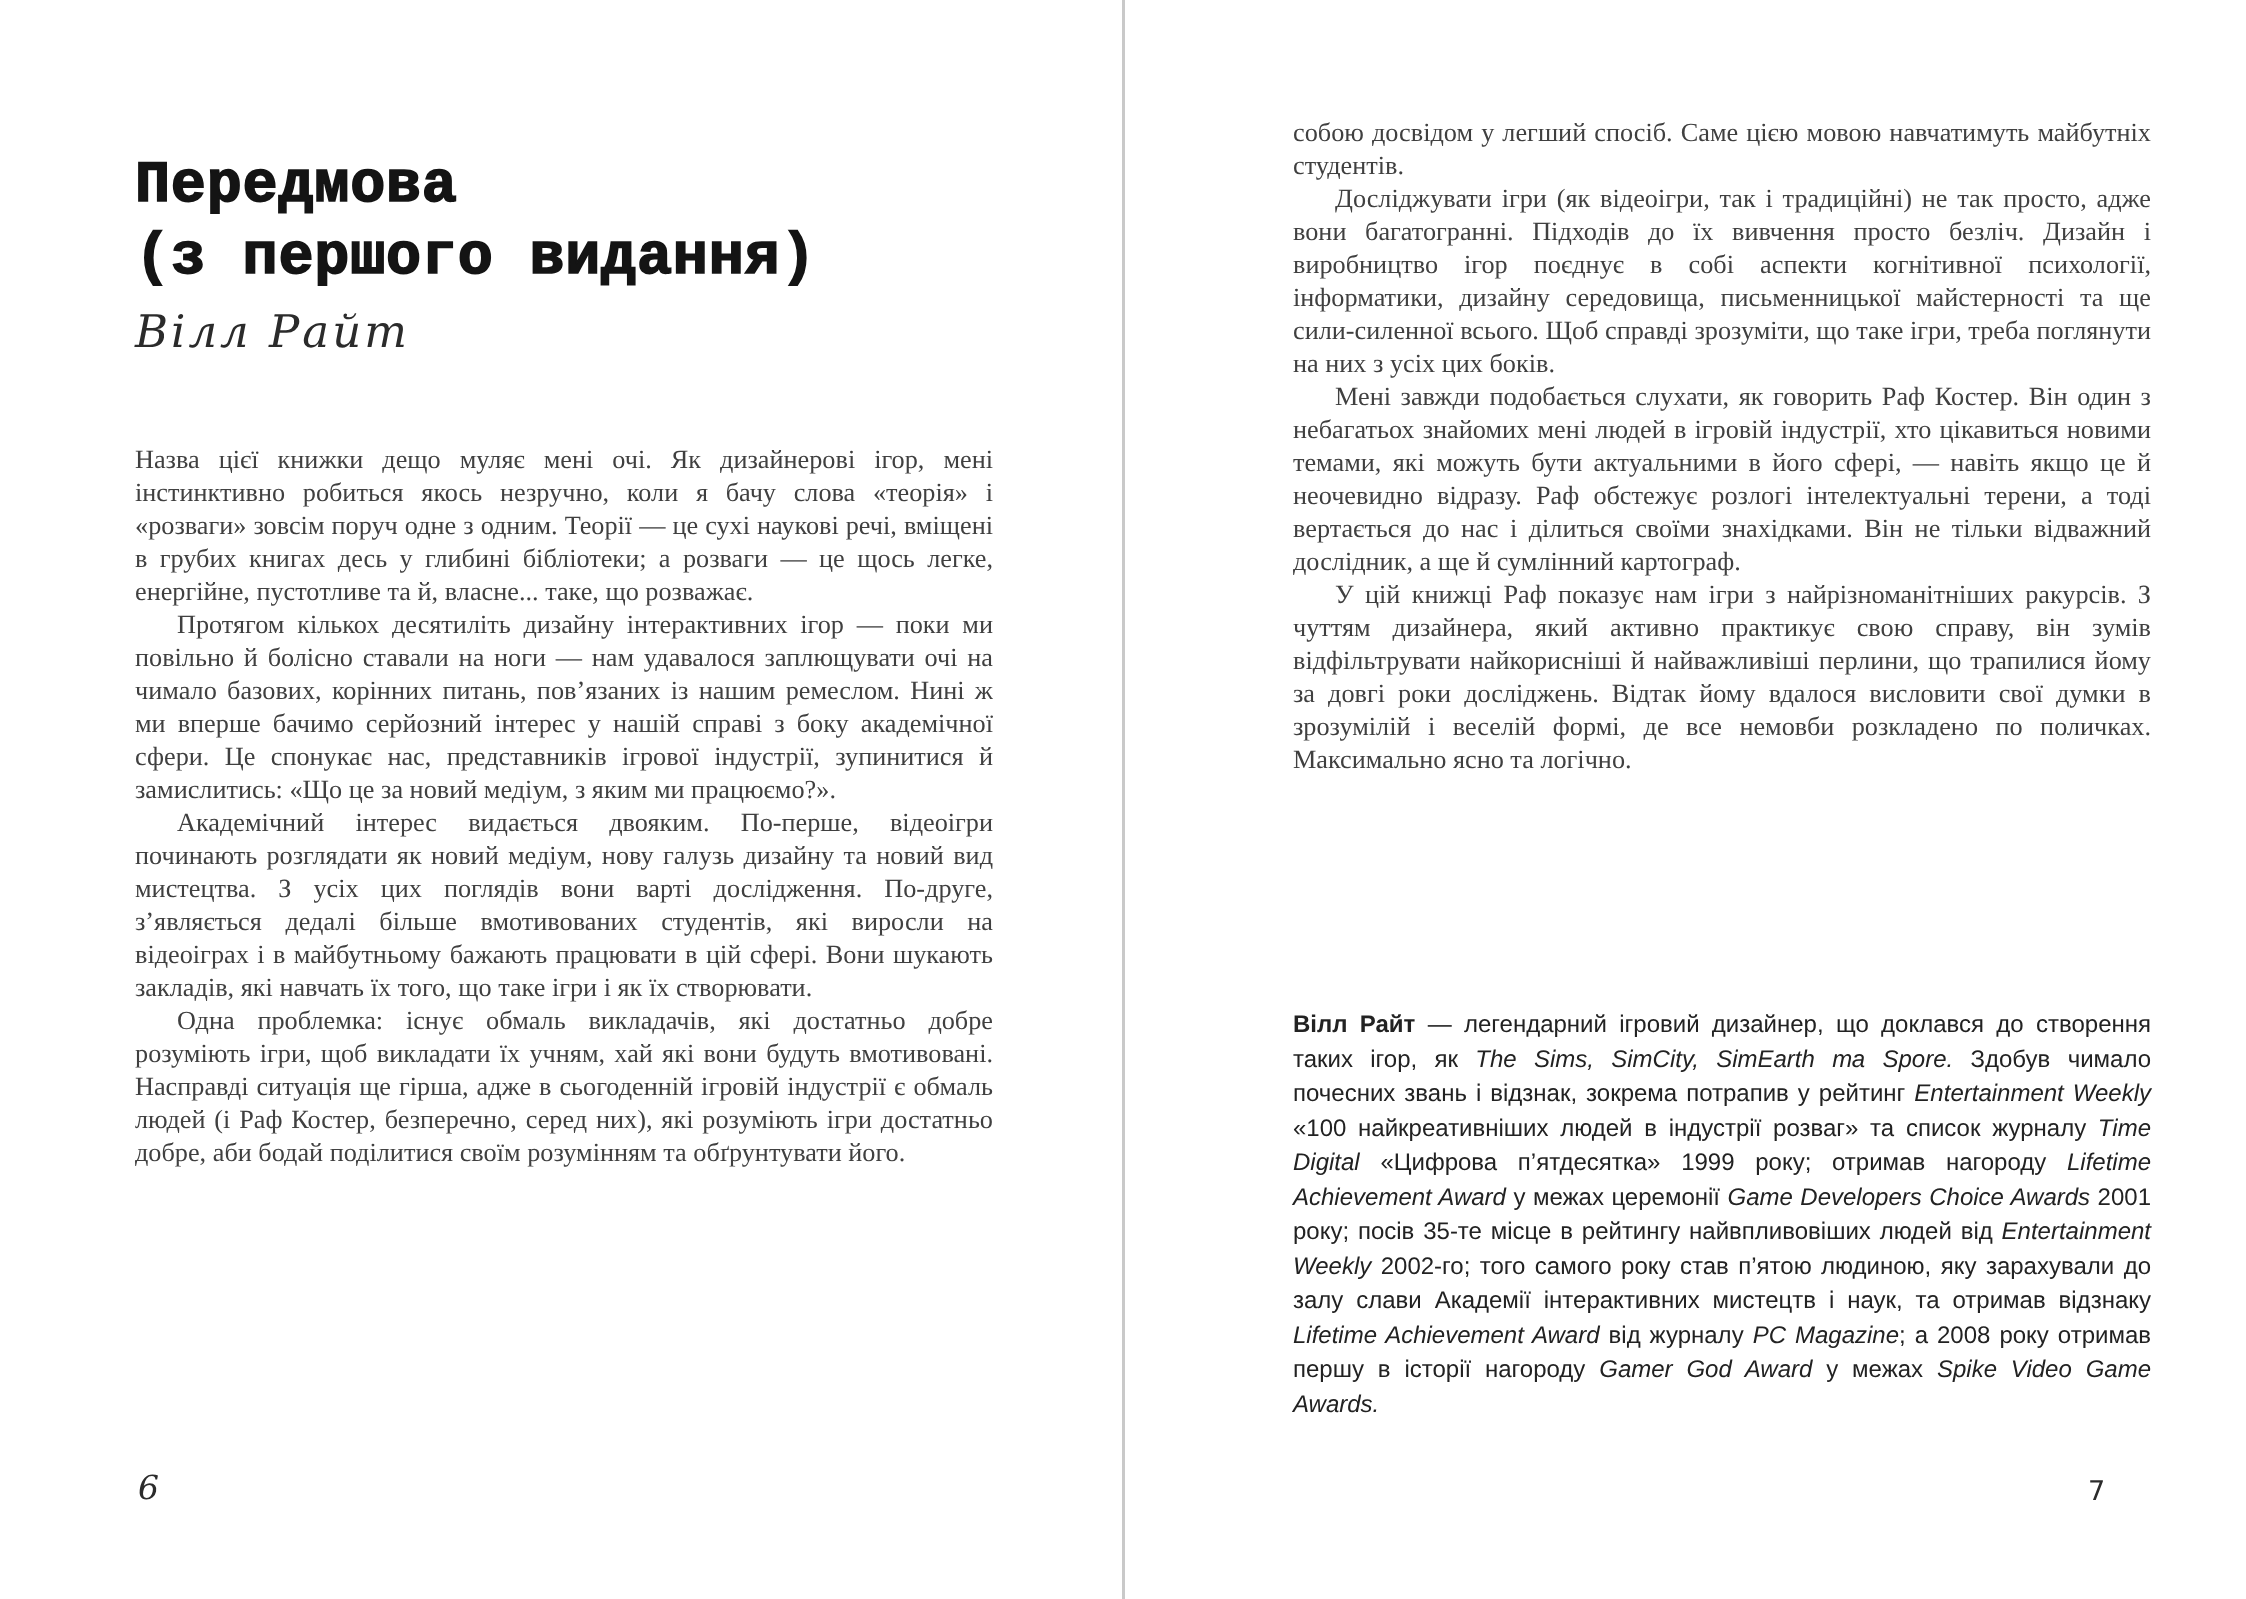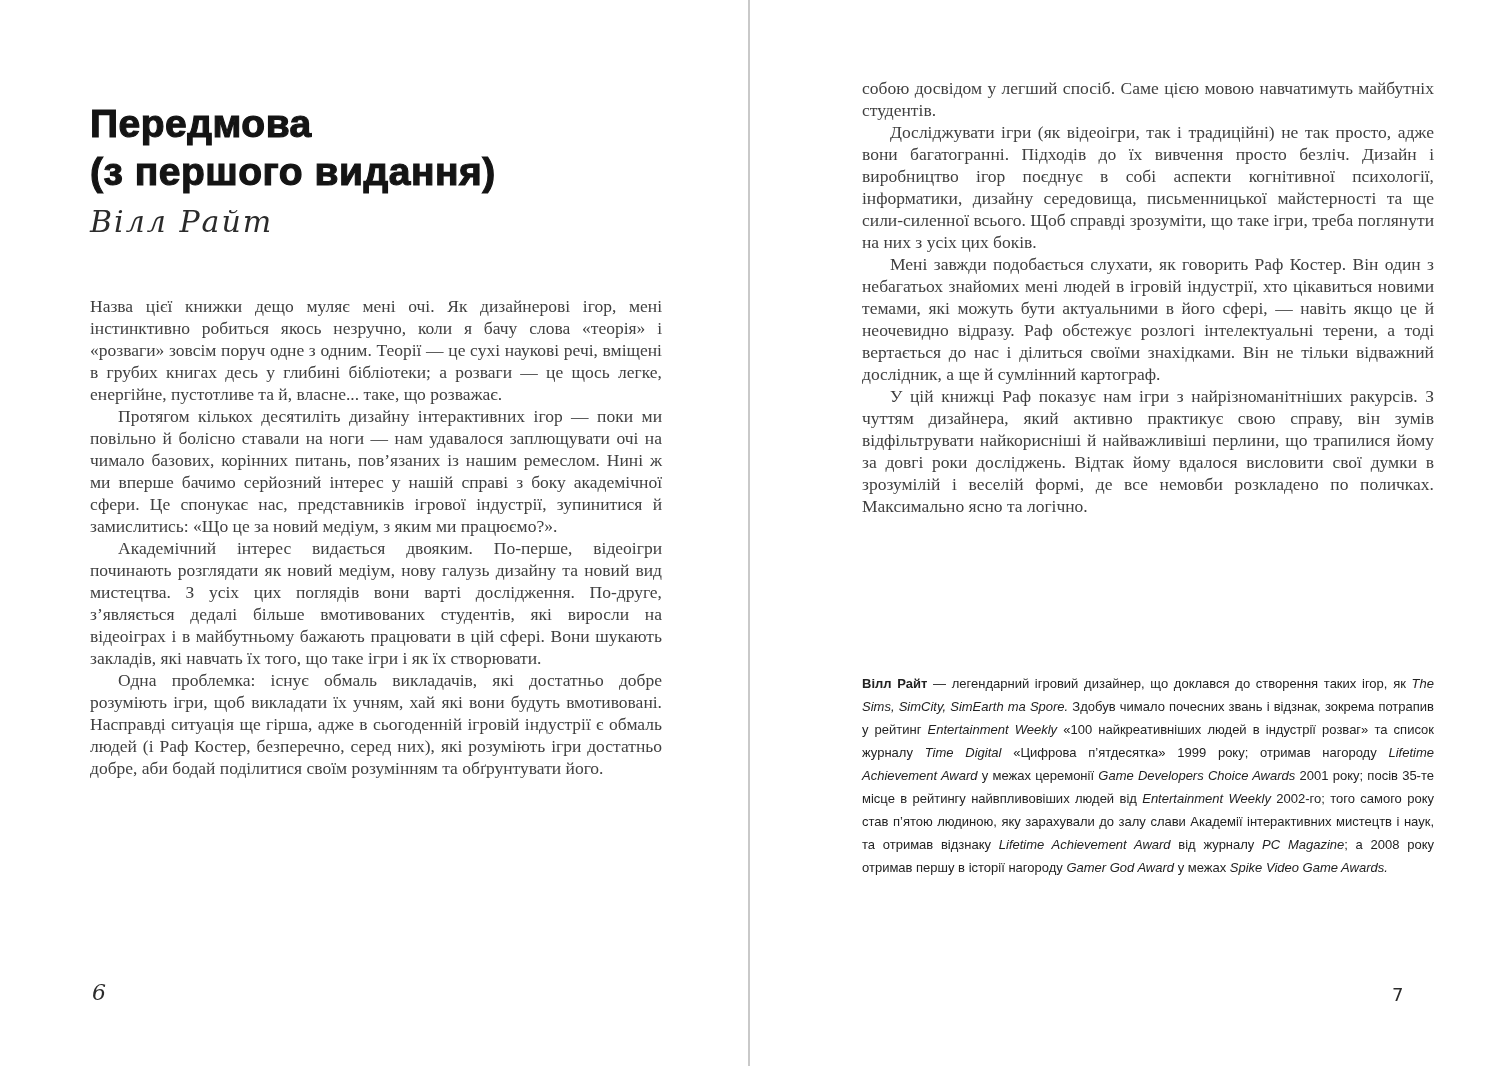--- a/index.html
+++ b/index.html
@@ -27,21 +27,21 @@
     height: 1066px;
     background: #c9c9c9;
   }
 
   
   .chapter-title {
     position: absolute;
     left: 90px;
     top: 74px;
     width: 600px;
-    font-family: Liberation Sans, sans-serif;
+    font-family: Liberation Mono, monospace;
     font-weight: 800;
     font-size: 39px;
     line-height: 48px;
     letter-spacing: 0.5px;
     color: #141414;
     -webkit-text-stroke: 1.1px #141414;
   }
   .author-name {
     position: absolute;
     left: 90px;
@@ -96,21 +96,21 @@
     font-size: 18px;
   }
 
   
   .bio-paragraph {
     position: absolute;
     left: 862px;
     top: 672px;
     width: 572px;
     font-family: "Liberation Sans", sans-serif;
-    font-size: 13px;
+    font-size: 16px;
     line-height: 23px;
     text-align: justify;
     color: #222222;
   }
 </style>
 </head>
 <body>
 
 <div class="spread">
 

